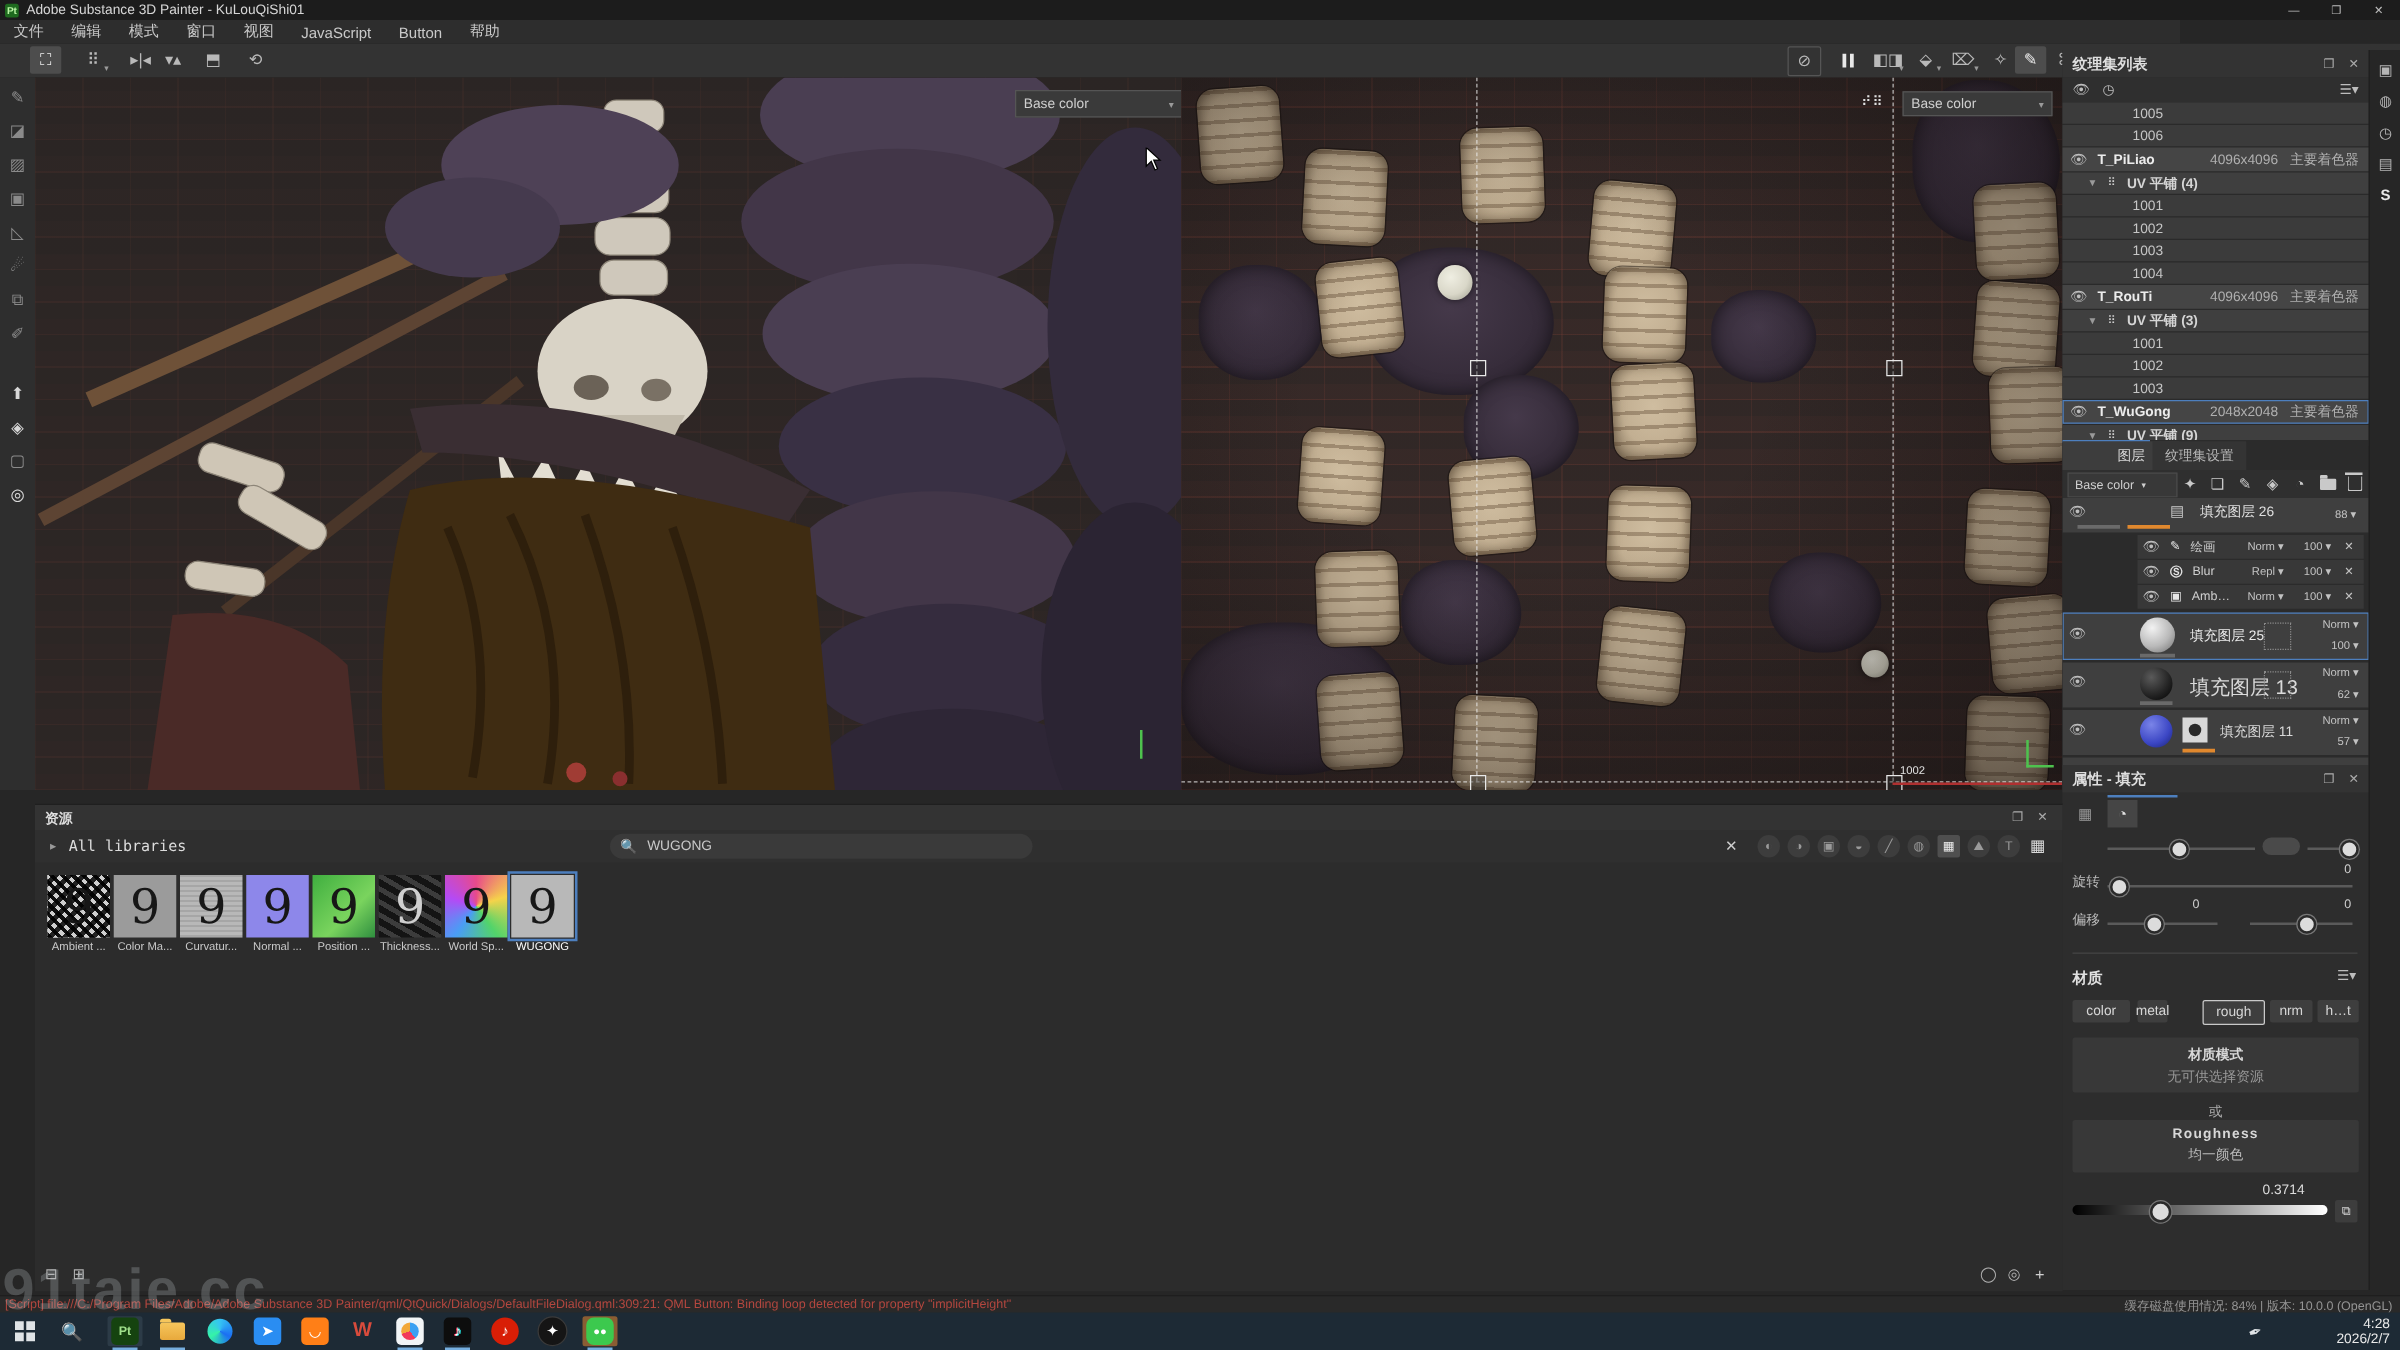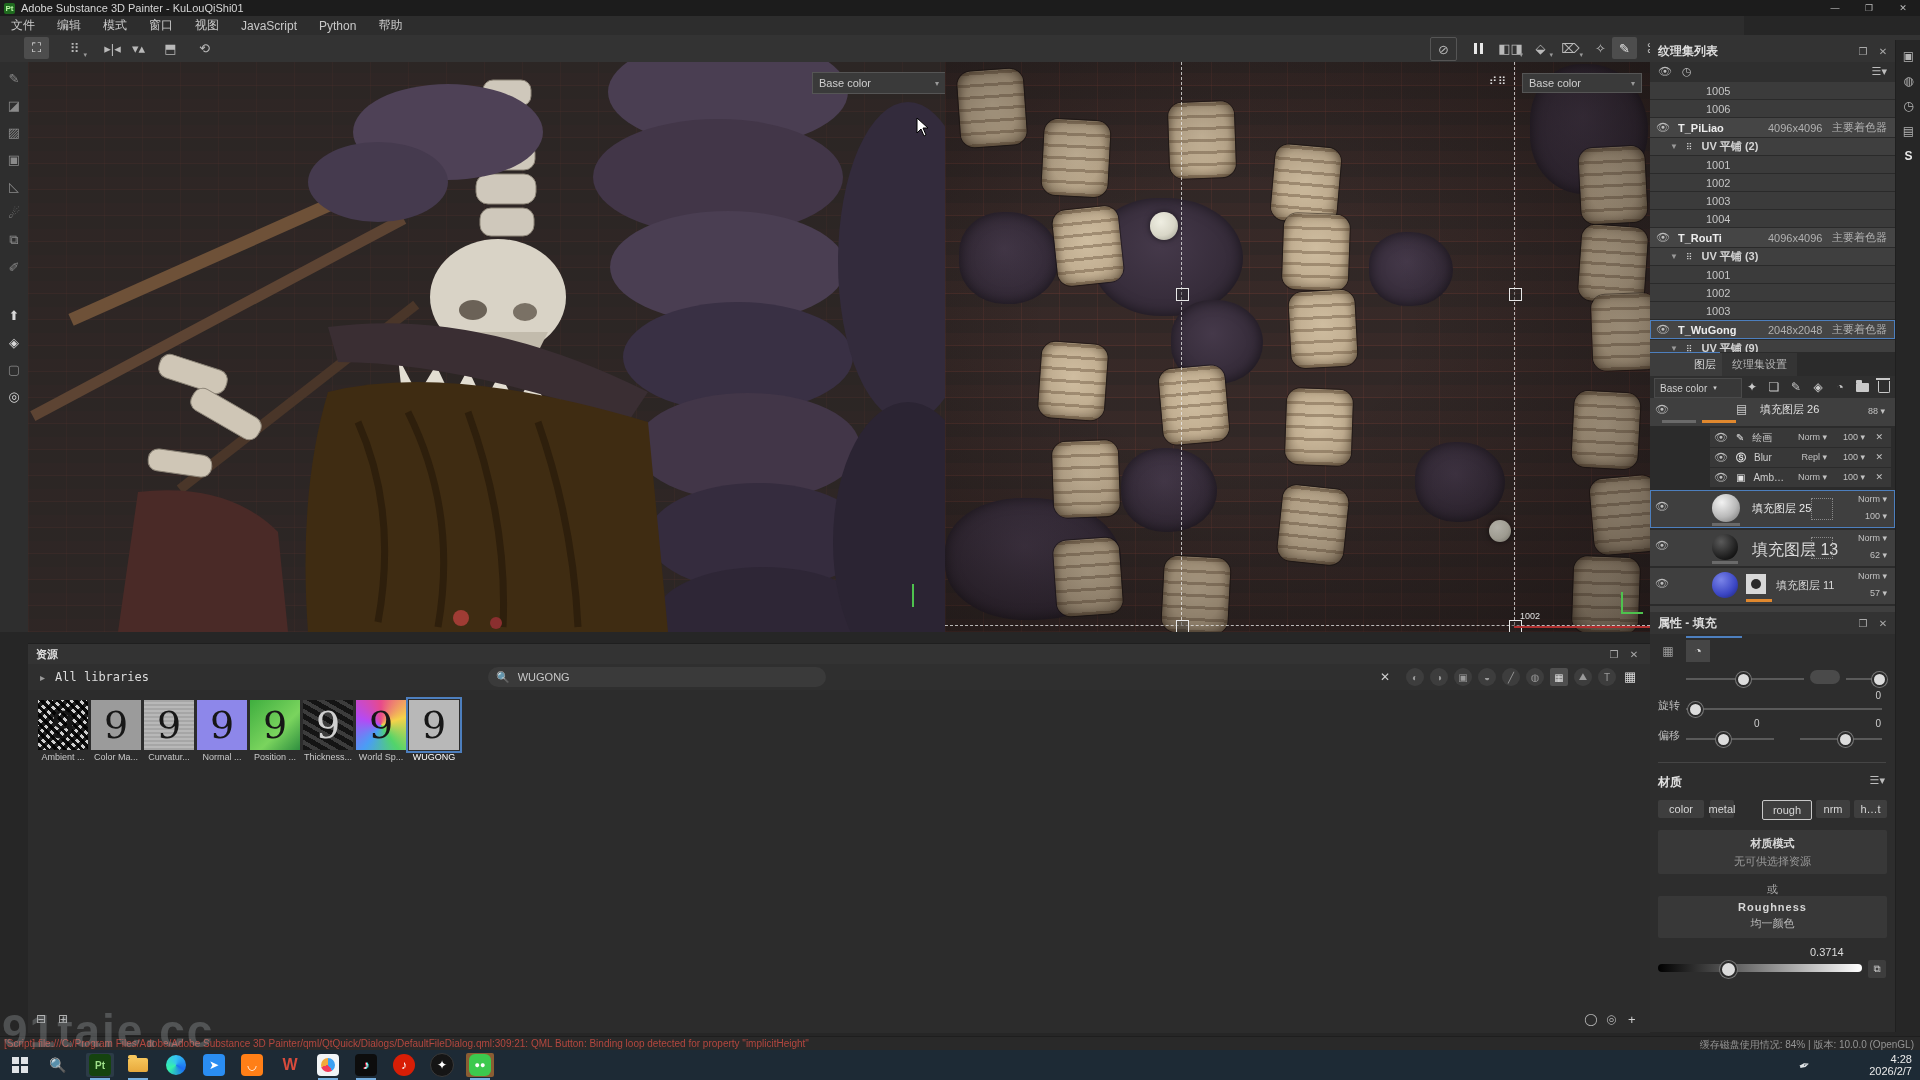--- a/index.html
+++ b/index.html
@@ -134,21 +134,21 @@
     </div>
   </div>
 
   <div class="abs menubar">
     <div class="menuitem">文件</div>
     <div class="menuitem">编辑</div>
     <div class="menuitem">模式</div>
     <div class="menuitem">窗口</div>
     <div class="menuitem">视图</div>
     <div class="menuitem">JavaScript</div>
-    <div class="menuitem">Python</div>
+    <div class="menuitem">Button</div>
     <div class="menuitem">帮助</div>
   </div>
 
   <div class="abs toolbar">
     <div class="tbico sel" style="left:24px;">⛶</div>
     <div class="tbico" style="left:62px;">⠿<span class="caret">▾</span></div>
     <div class="tbico" style="left:100px;">▸|◂</div>
     <div class="tbico" style="left:126px;">▾▴</div>
     <div class="tbico" style="left:158px;">⬒</div>
     <div class="tbico" style="left:192px;">⟲</div>
@@ -328,21 +328,21 @@
         </div>
       <div class="row srow">
         <span class="eye">👁</span>
         <span class="nm">T_PiLiao</span>
         <span class="res">4096x4096</span>
         <span class="shd">主要着色器</span>
       </div>
       <div class="row uvrow">
         <span class="car">▼</span>
         <span class="grd">⠿</span>
-        <span class="lb">UV 平铺 (2)</span>
+        <span class="lb">UV 平铺 (4)</span>
       </div>
       <div class="row trow">
           <span>1001</span>
         </div>
       <div class="row trow">
           <span>1002</span>
         </div>
       <div class="row trow">
           <span>1003</span>
         </div>

